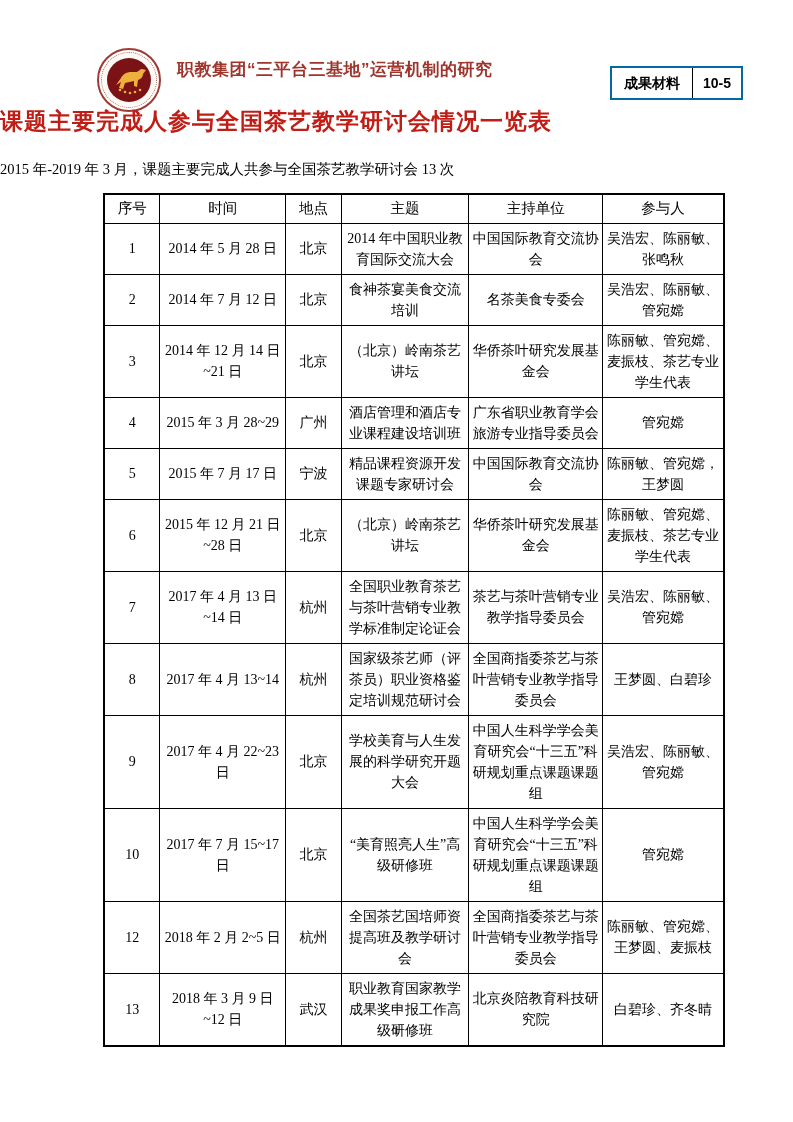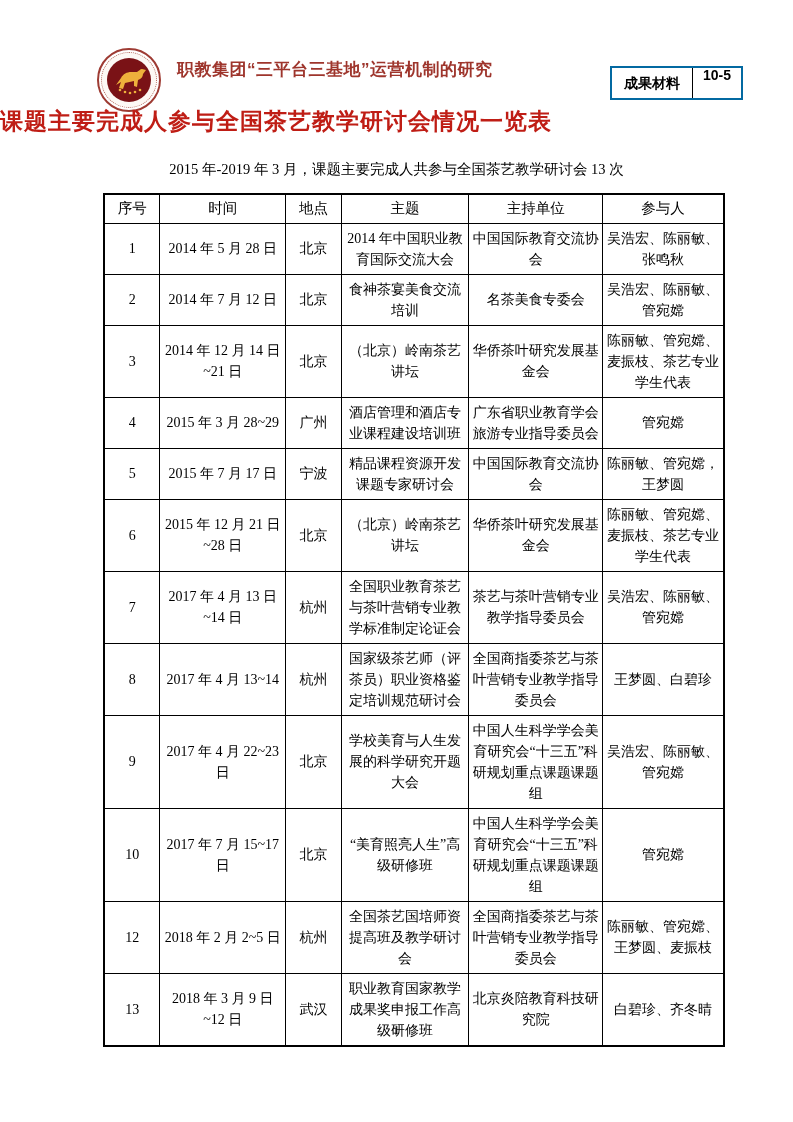--- a/index.html
+++ b/index.html
@@ -34,32 +34,32 @@
     font-family:"Liberation Sans","DejaVu Sans",sans-serif;
     font-weight:bold; font-size:17px; letter-spacing:0.5px;
     color:#9e352c;
   }
   .badge {
     position:absolute; right:0px; top:20px;
     display:flex; border:2px solid #0369a1; background:#fff;
     font-family:"Liberation Sans","DejaVu Sans",sans-serif;
     font-weight:bold; font-size:14px; line-height:1;
   }
-  .badge .cell { padding:0 10px; }
+  .badge .cell { padding:8px 10px; }
   .badge .cell:first-child { border-right:1.5px solid #000; padding:8px 12px; }
   
   .main-title {
     position:absolute; top:106px; left:0; width:100%;
     font-family:"Liberation Sans","DejaVu Sans",sans-serif;
     font-weight:bold; font-size:23px; letter-spacing:1px;
     color:#bf1d15;
   }
   .subtitle {
     position:absolute; top:160px; left:0; width:100%;
-    text-align:center; font-size:14.5px; color:#000;
+    text-align:left; font-size:14.5px; color:#000;
   }
   
   table.conf {
     position:absolute; top:193px; left:103px;
     width:622px;
     border-collapse:collapse;
     border:2px solid #000;
     font-size:14px;
   }
   table.conf th, table.conf td {

